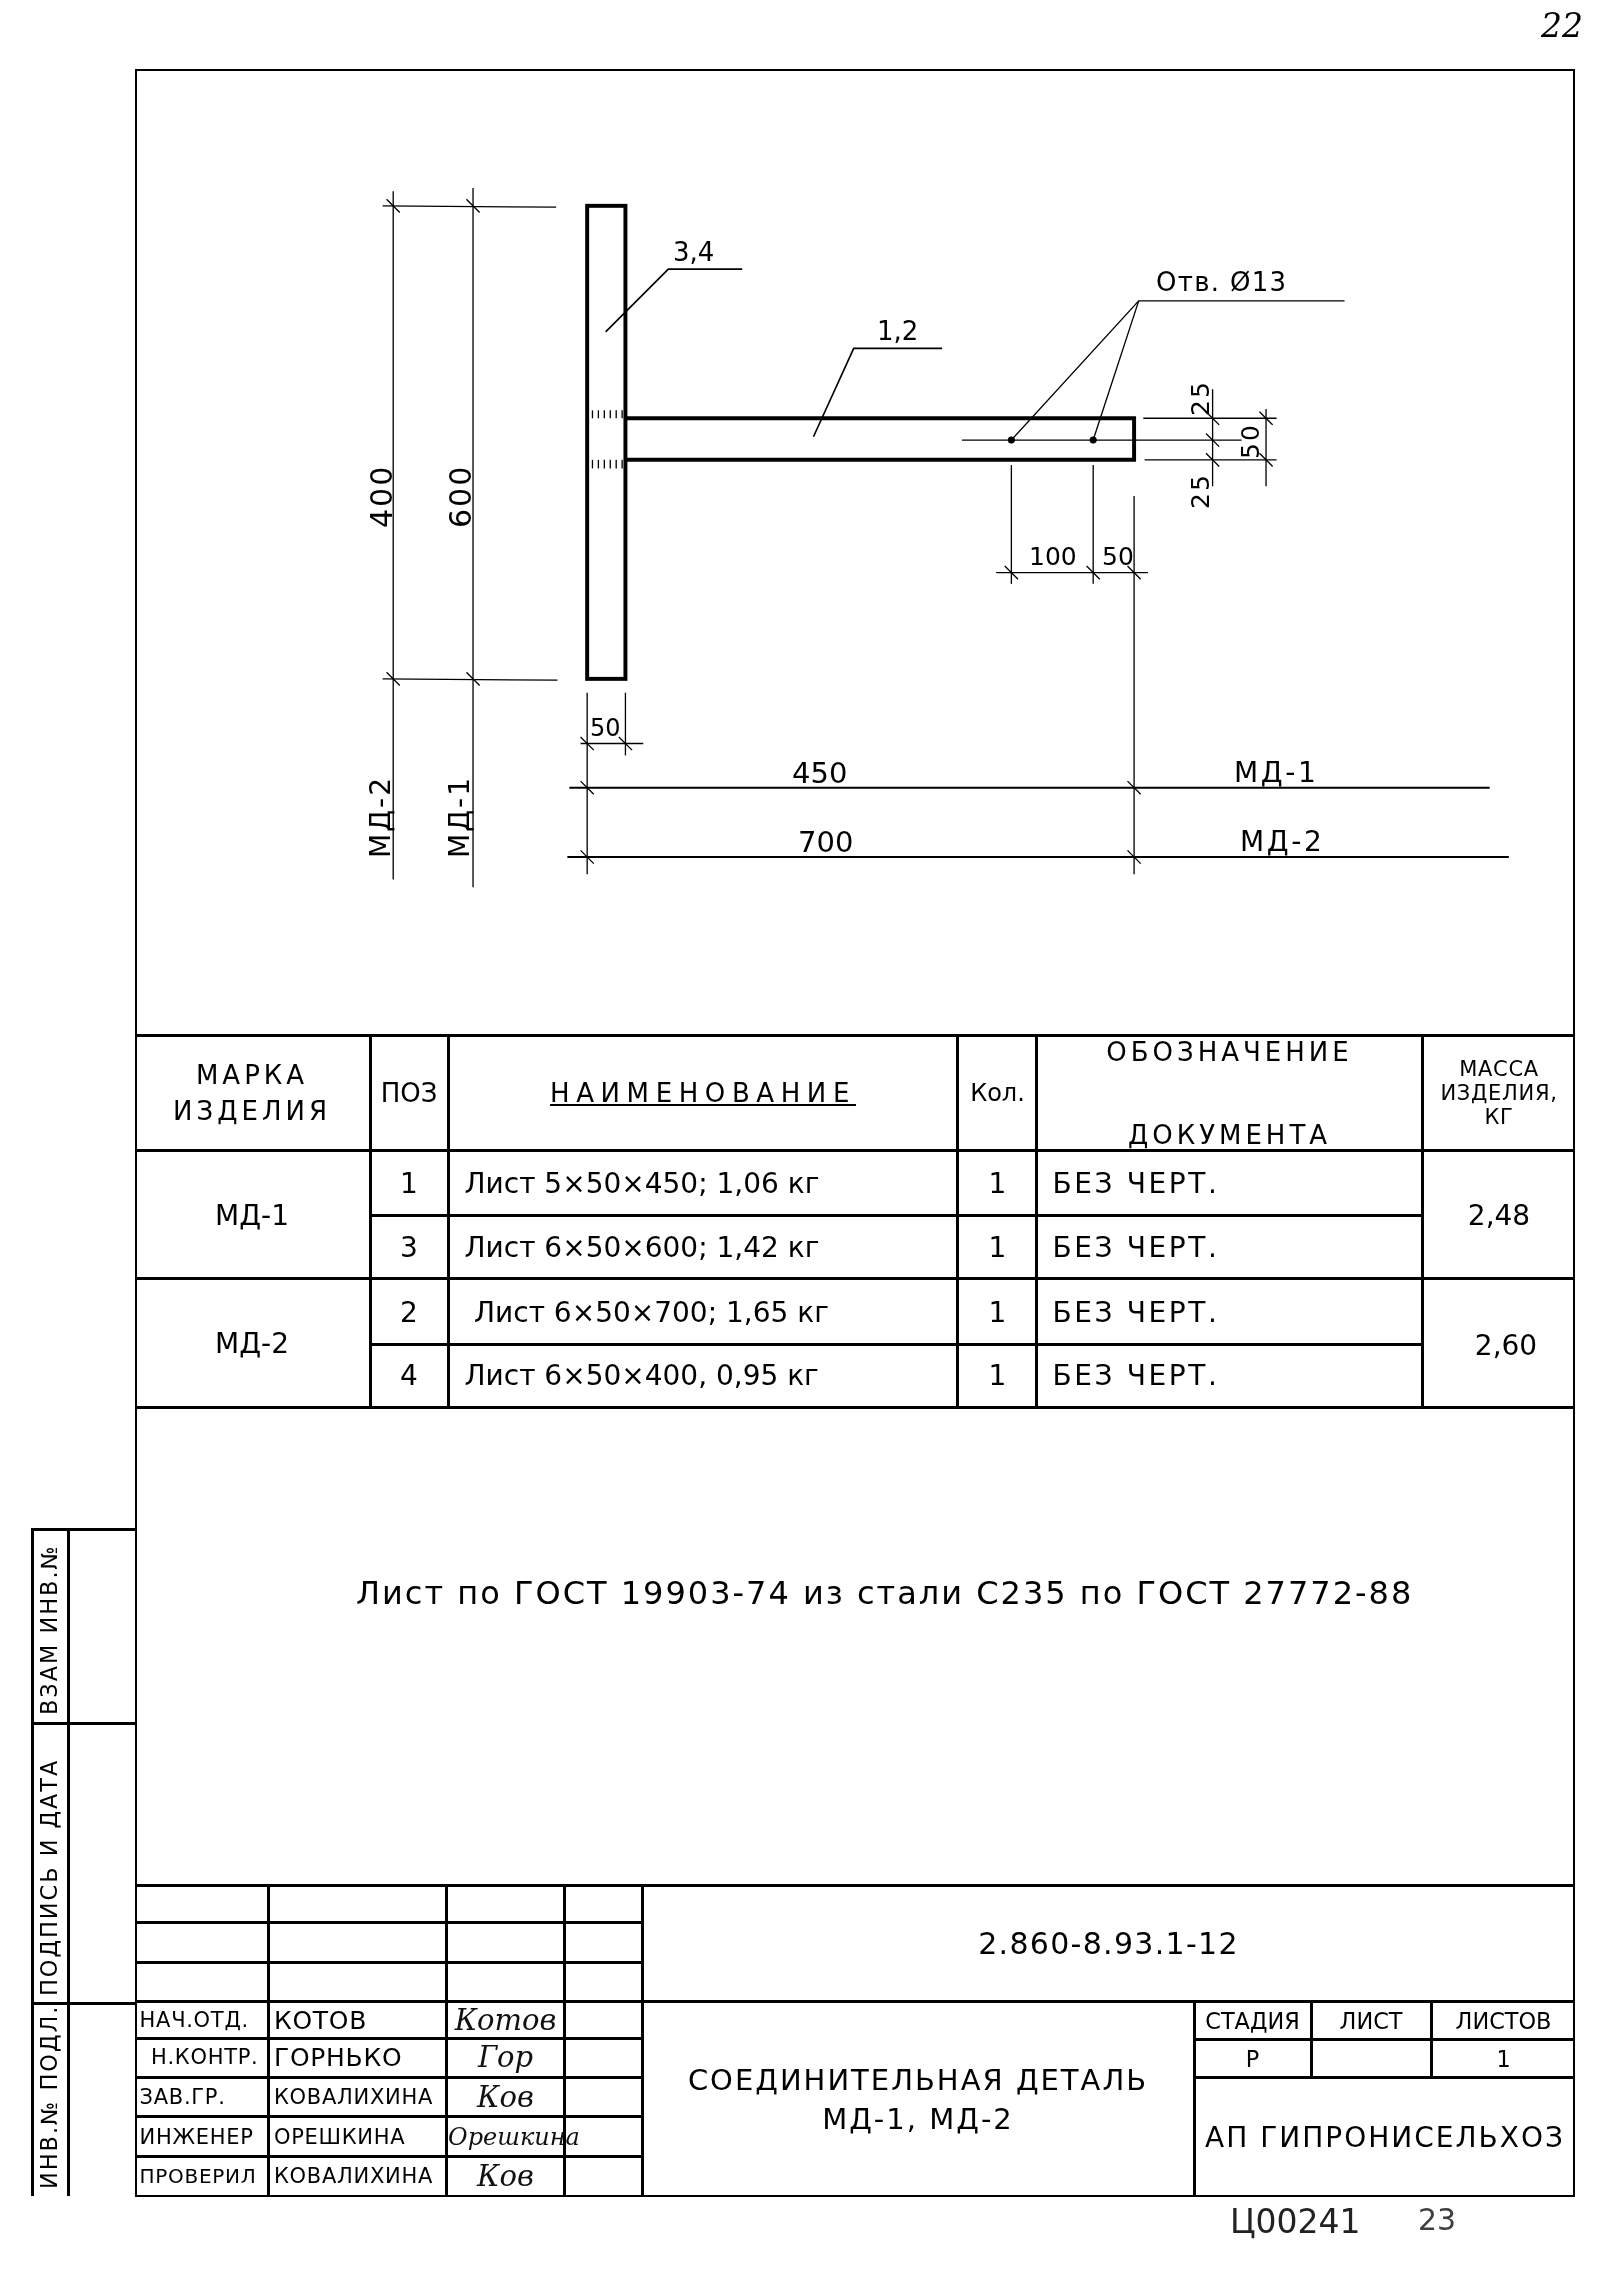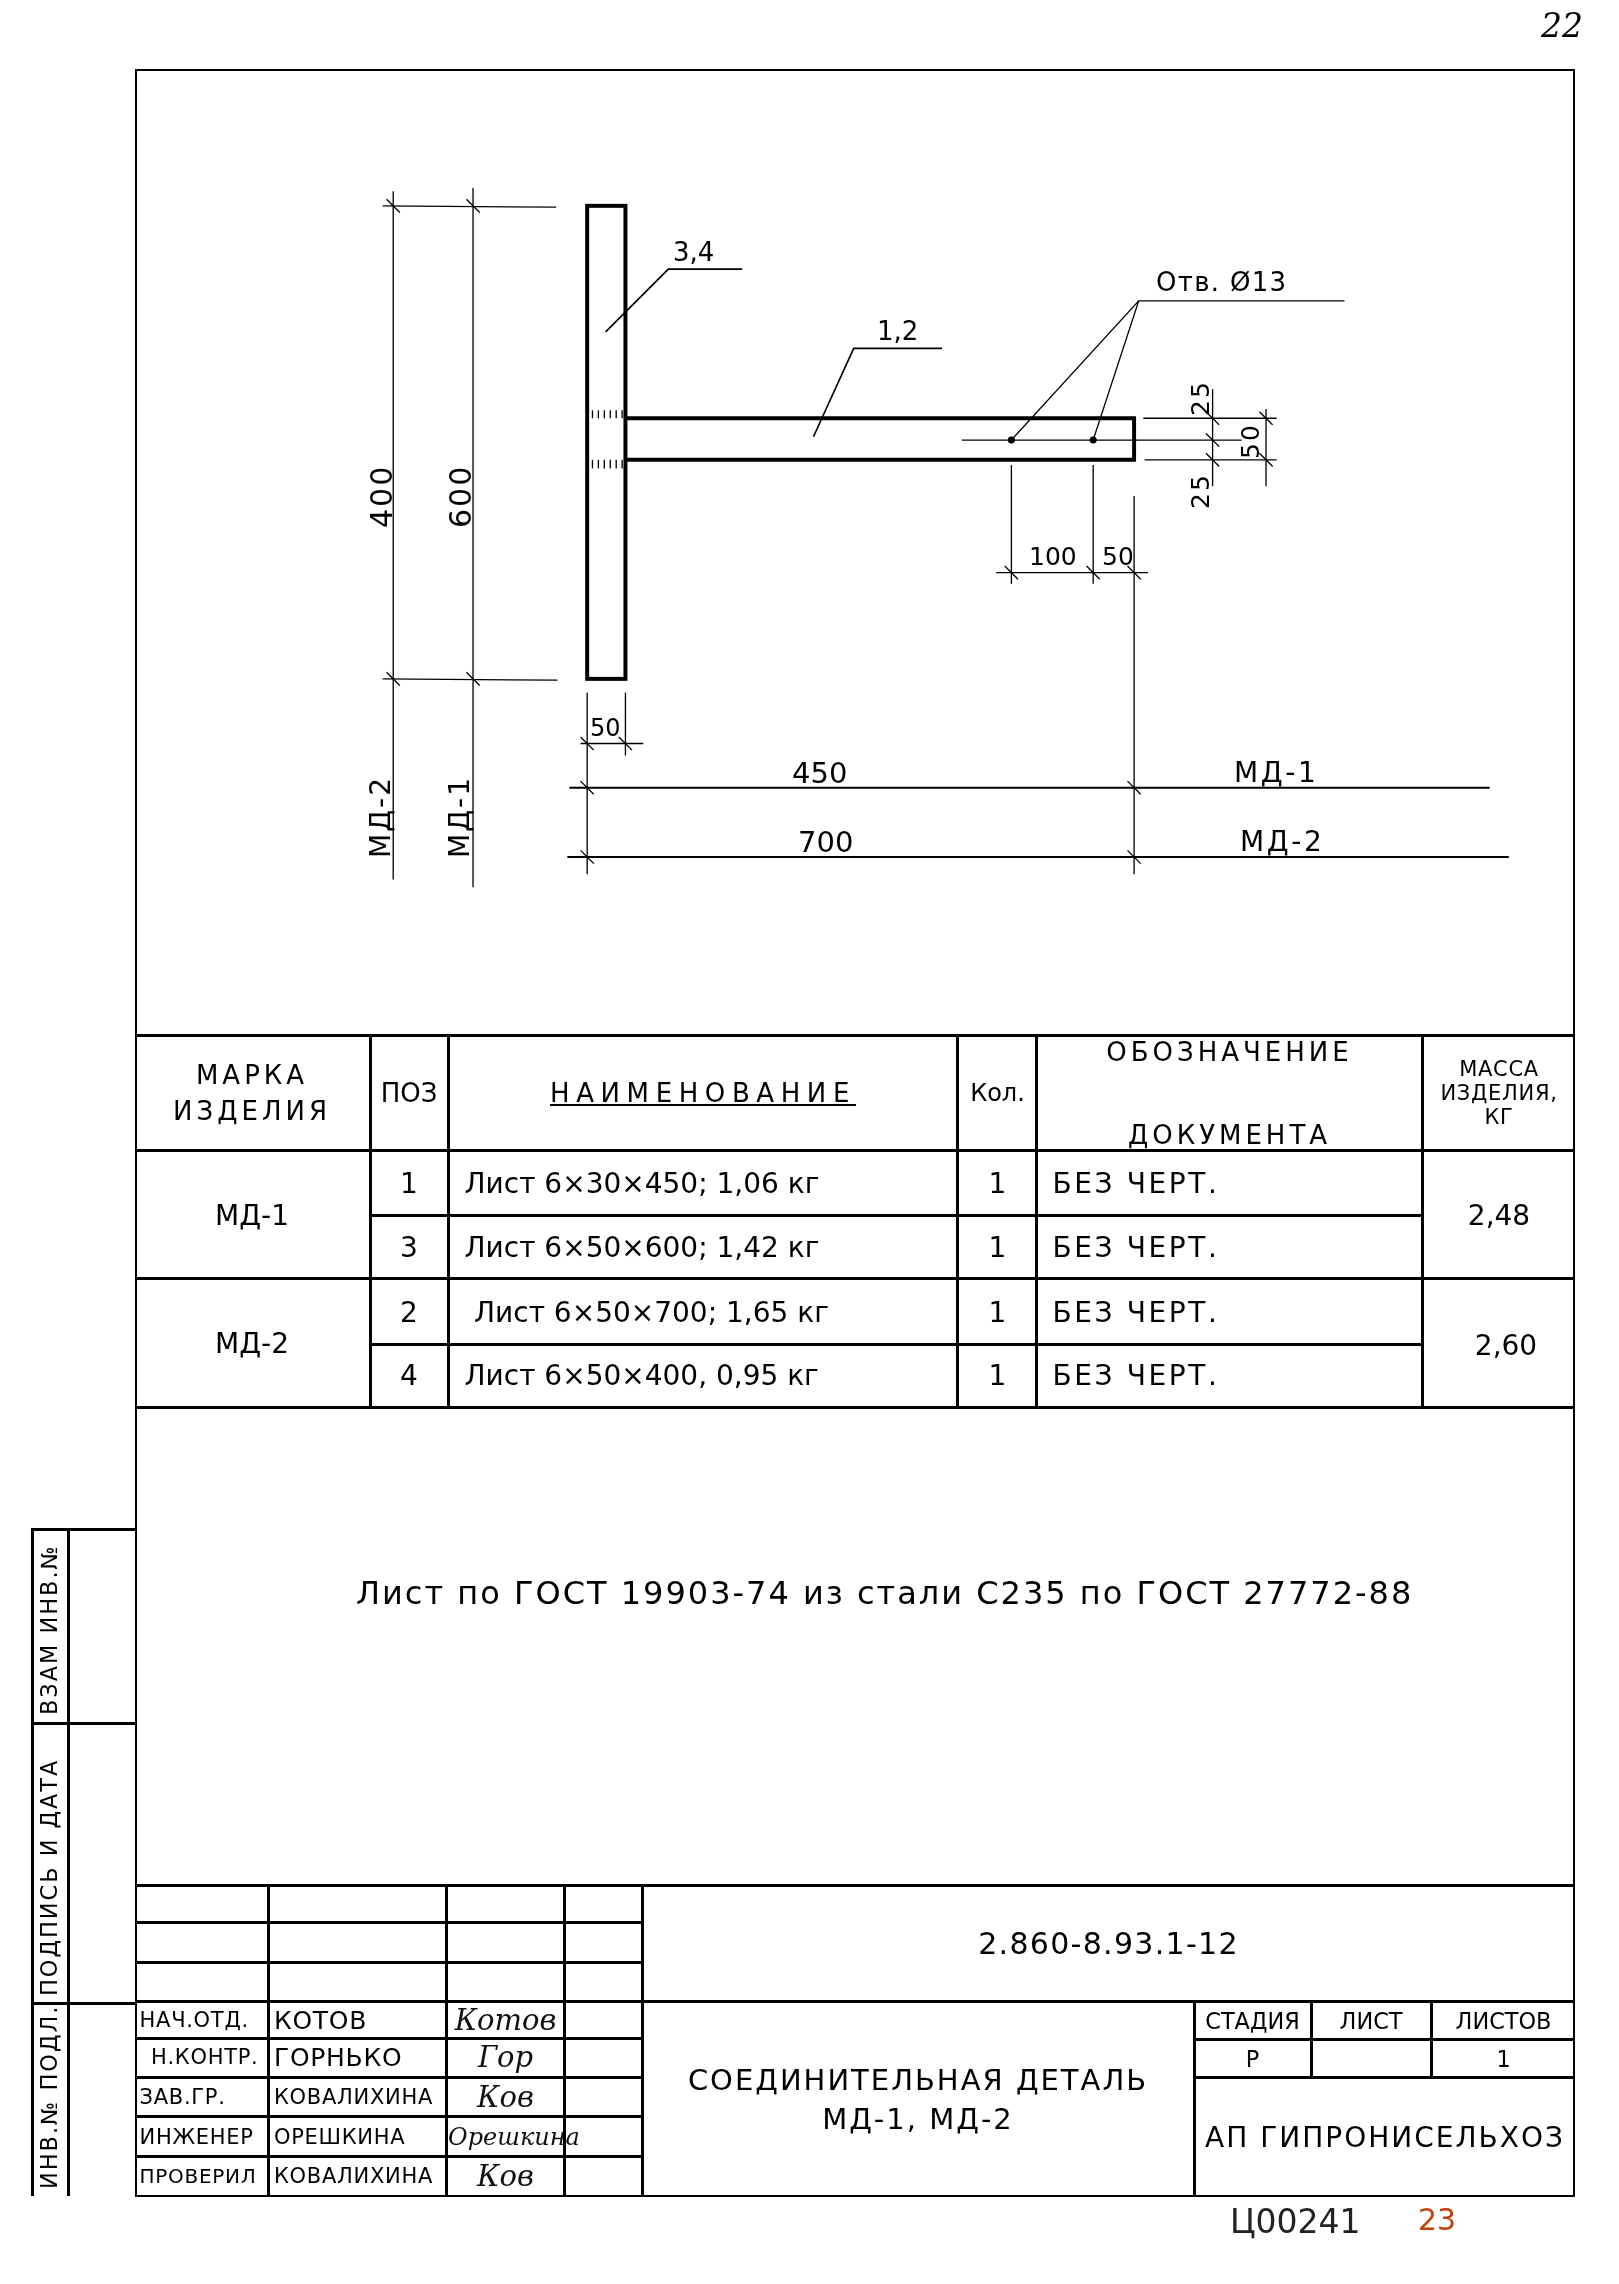--- a/index.html
+++ b/index.html
@@ -172,21 +172,21 @@
   </div>
 
   <div class="cell body" style="left:135px;top:1153px;width:234px;height:125px;">
     <span>МД-1</span>
   </div>
   <div class="cell body" style="left:1424px;top:1153px;width:150px;height:125px;">
     <span>2,48</span>
   </div>
   <div>
     <div class="cell body" style="left:371px;top:1153px;width:76px;height:61px;">1</div>
-    <div class="cell body left" style="left:450px;top:1153px;width:506px;height:61px;">Лист 6×30×450; 1,06 кг</div>
+    <div class="cell body left" style="left:450px;top:1153px;width:506px;height:61px;">Лист 5×50×450; 1,06 кг</div>
     <div class="cell body" style="left:959px;top:1153px;width:77px;height:61px;">1</div>
     <div class="cell body left" style="left:1038px;top:1153px;width:383px;height:61px;letter-spacing:2.6px;">БЕЗ ЧЕРТ.</div>
   </div>
   <div>
     <div class="cell body" style="left:371px;top:1217px;width:76px;height:61px;">3</div>
     <div class="cell body left" style="left:450px;top:1217px;width:506px;height:61px;">Лист 6×50×600; 1,42 кг</div>
     <div class="cell body" style="left:959px;top:1217px;width:77px;height:61px;">1</div>
     <div class="cell body left" style="left:1038px;top:1217px;width:383px;height:61px;letter-spacing:2.6px;">БЕЗ ЧЕРТ.</div>
   </div>
 
@@ -280,14 +280,14 @@
     <div class="cell sig" style="left:448px;top:2118px;width:132px;height:37px;font-size:24px;">Орешкина</div>
   </div>
   <div>
     <div class="cell stamp left" style="left:137px;top:2157px;width:130px;height:38px;padding-left:2.6px;font-size:20px;">ПРОВЕРИЛ</div>
     <div class="cell stamp left" style="left:270px;top:2157px;width:175px;height:38px;padding-left:4px;font-size:21px;">КОВАЛИХИНА</div>
     <div class="cell sig" style="left:448px;top:2157px;width:115px;height:38px;">Ков</div>
   </div>
 </div>
 
 <div class="t" style="left:1230px;top:2205px;font-size:33px;color:#222;">Ц00241</div>
-<div class="t" style="left:1418px;top:2205px;font-size:30px;color:#c2410c;">23</div>
+<div class="t" style="left:1418px;top:2205px;font-size:30px;color:#404040;">23</div>
 
 
 </body></html>

